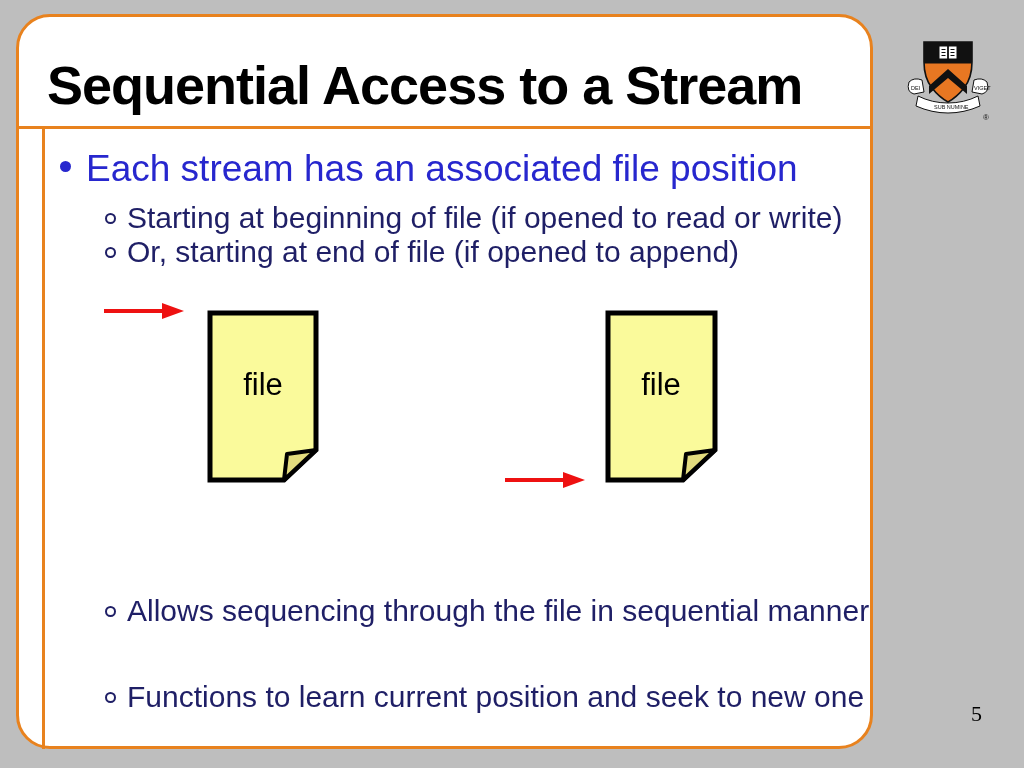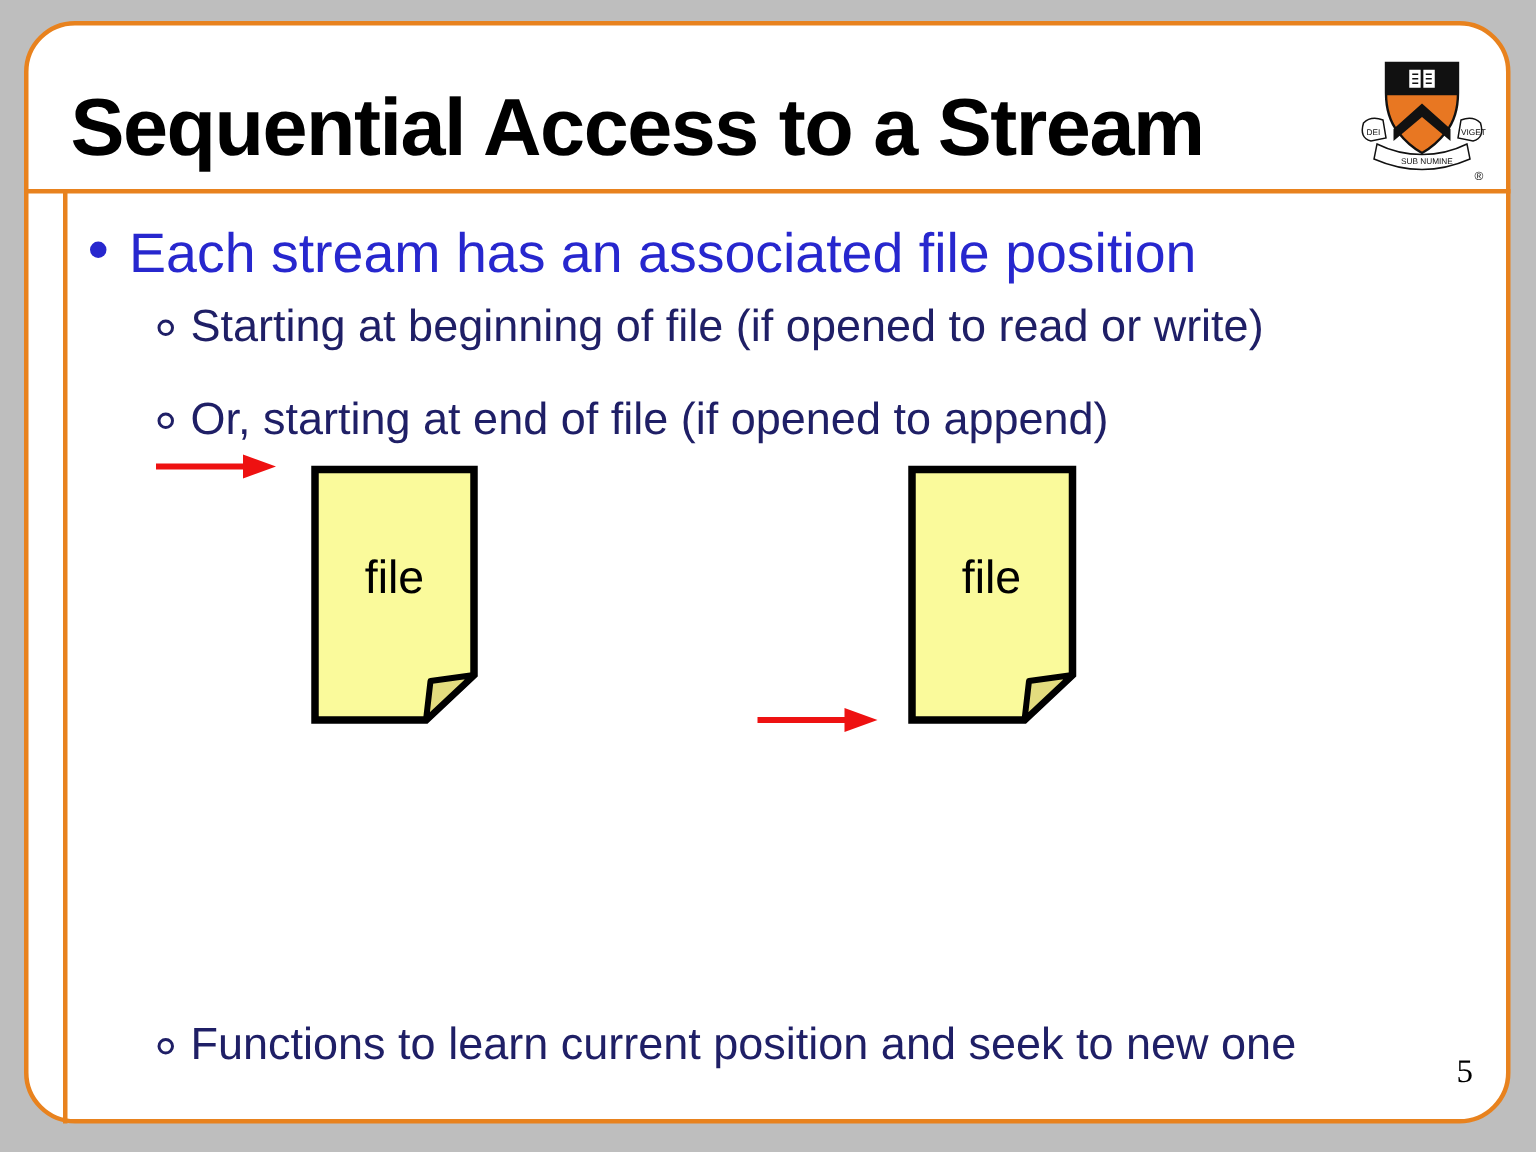--- a/index.html
+++ b/index.html
@@ -4,21 +4,21 @@
 <style>
   html,body{margin:0;padding:0;}
   body{
     width:1024px;height:768px;
     background:#BEBEBE;
     font-family:"Liberation Sans", sans-serif;
     position:relative;
     overflow:hidden;
   }
   .slide{
-    position:absolute;left:16px;top:14px;width:991px;height:735px;
+    position:absolute;left:16px;top:14px;width:857px;height:735px;
     background:#FFFFFF;
     border:3px solid #E8821E;
     border-radius:34px;
     box-sizing:border-box;
   }
   .title{
     position:absolute;left:28px;top:37px;
     font-size:54px;font-weight:bold;color:#000;
     letter-spacing:-1px;white-space:nowrap;
   }
@@ -76,21 +76,21 @@
   <div class="vline"></div>
 
   <div class="line l1" style="left:41px;top:131px">
     <span class="dot"></span>
     <span>Each stream has an associated file position</span>
   </div>
   <div class="line l2" style="left:86px;top:184px">
     <span class="circ"></span>
     <span>Starting at beginning of file (if opened to read or write)</span>
   </div>
-  <div class="line l2" style="left:86px;top:246px">
+  <div class="line l2" style="left:86px;top:218px">
     <span class="circ"></span>
     <span>Or, starting at end of file (if opened to append)</span>
   </div>
 
   <svg class="arrow-svg" style="left:83px;top:282px" width="84" height="24">
     <line x1="2" y1="12" x2="62" y2="12" stroke="#EE1111" stroke-width="4"></line>
     <polygon points="60,4 82,12 60,20" fill="#EE1111"></polygon>
   </svg>
 
   <svg class="file-svg" style="left:188px;top:293px" width="112" height="173" viewBox="0 0 112 173">
@@ -103,20 +103,24 @@
     <line x1="2" y1="12" x2="62" y2="12" stroke="#EE1111" stroke-width="4"></line>
     <polygon points="60,4 82,12 60,20" fill="#EE1111"></polygon>
   </svg>
 
   <svg class="file-svg" style="left:586px;top:293px" width="113" height="173" viewBox="0 0 113 173">
     <path d="M3,3 H110 V140 L78,170 H3 Z" fill="#FAFA9B" stroke="#000" stroke-width="5" stroke-linejoin="miter"></path>
     <path d="M78,170 L110,140 L81,144 Z" fill="#E3DC7E" stroke="#000" stroke-width="4" stroke-linejoin="round"></path>
     <text class="file-label" x="56" y="85" text-anchor="middle">file</text>
   </svg>
 
+  <div class="line l2" style="left:86px;top:577px">
+    <span class="circ"></span>
+    <span>Allows sequencing through the file in sequential manner</span>
+  </div>
 
   <div class="line l2" style="left:86px;top:663px">
     <span class="circ"></span>
     <span>Functions to learn current position and seek to new one</span>
   </div>
 
   <div class="pagenum">5</div>
 </div>
 
 </body></html>

